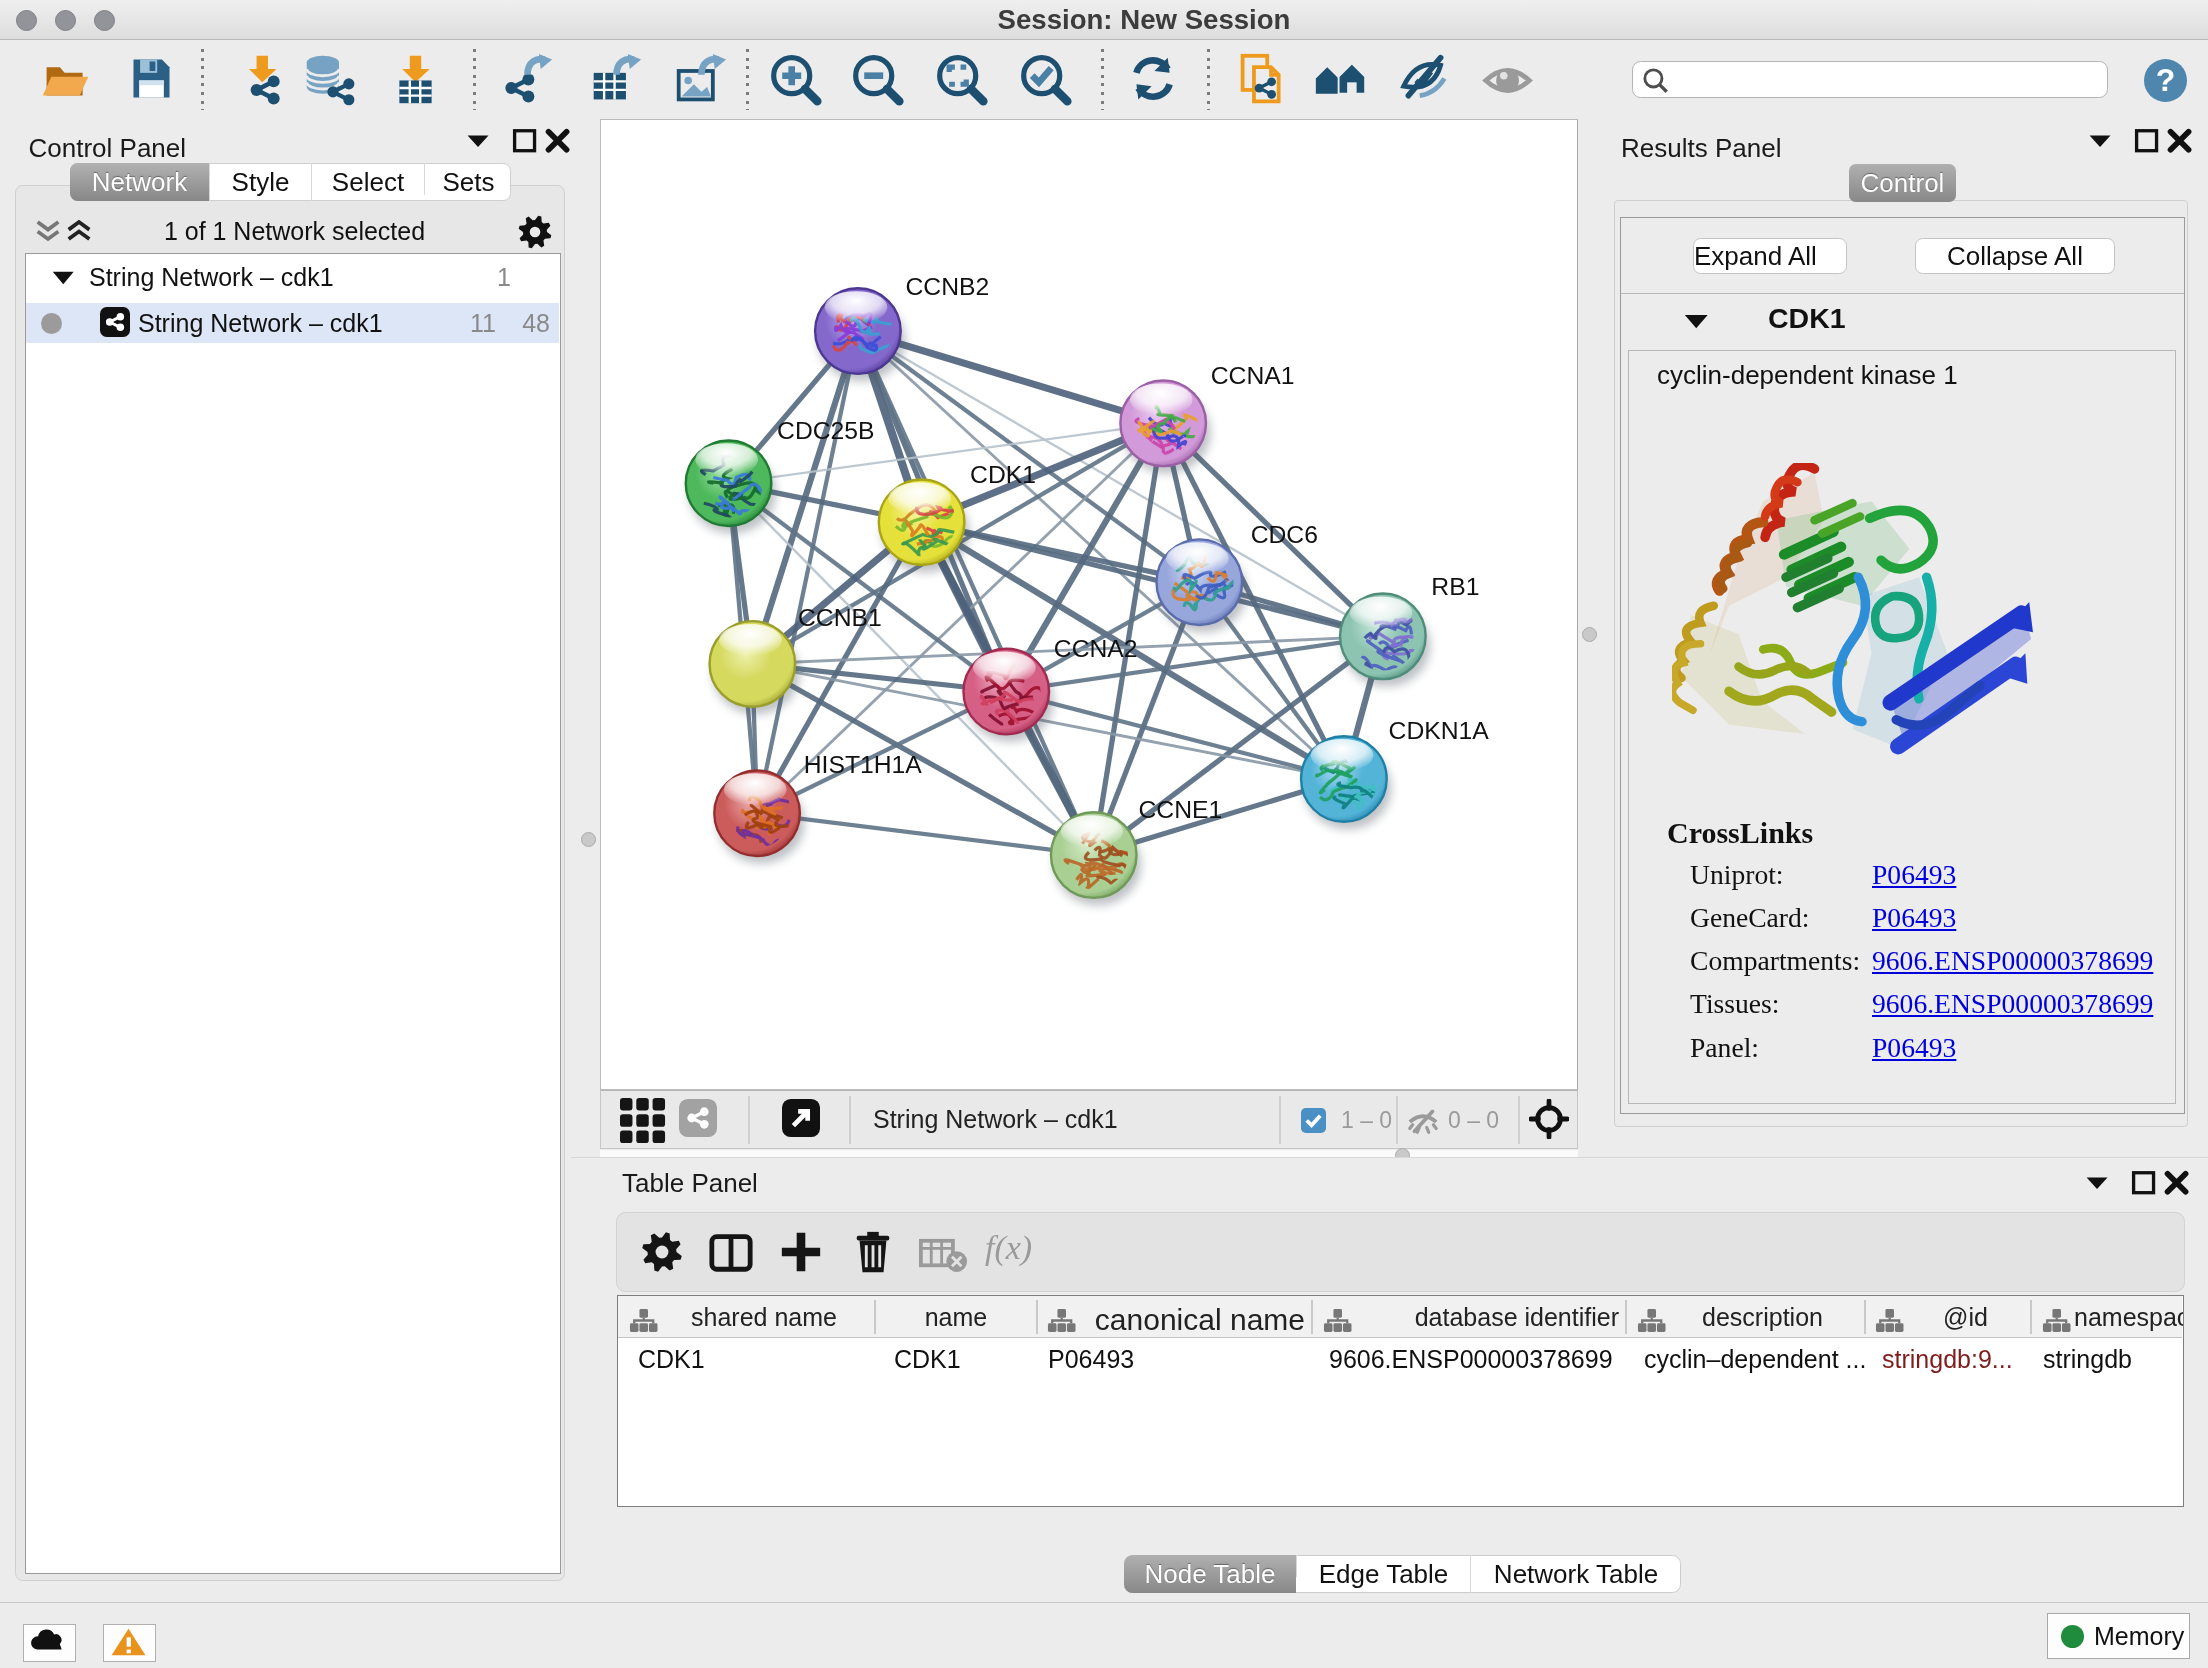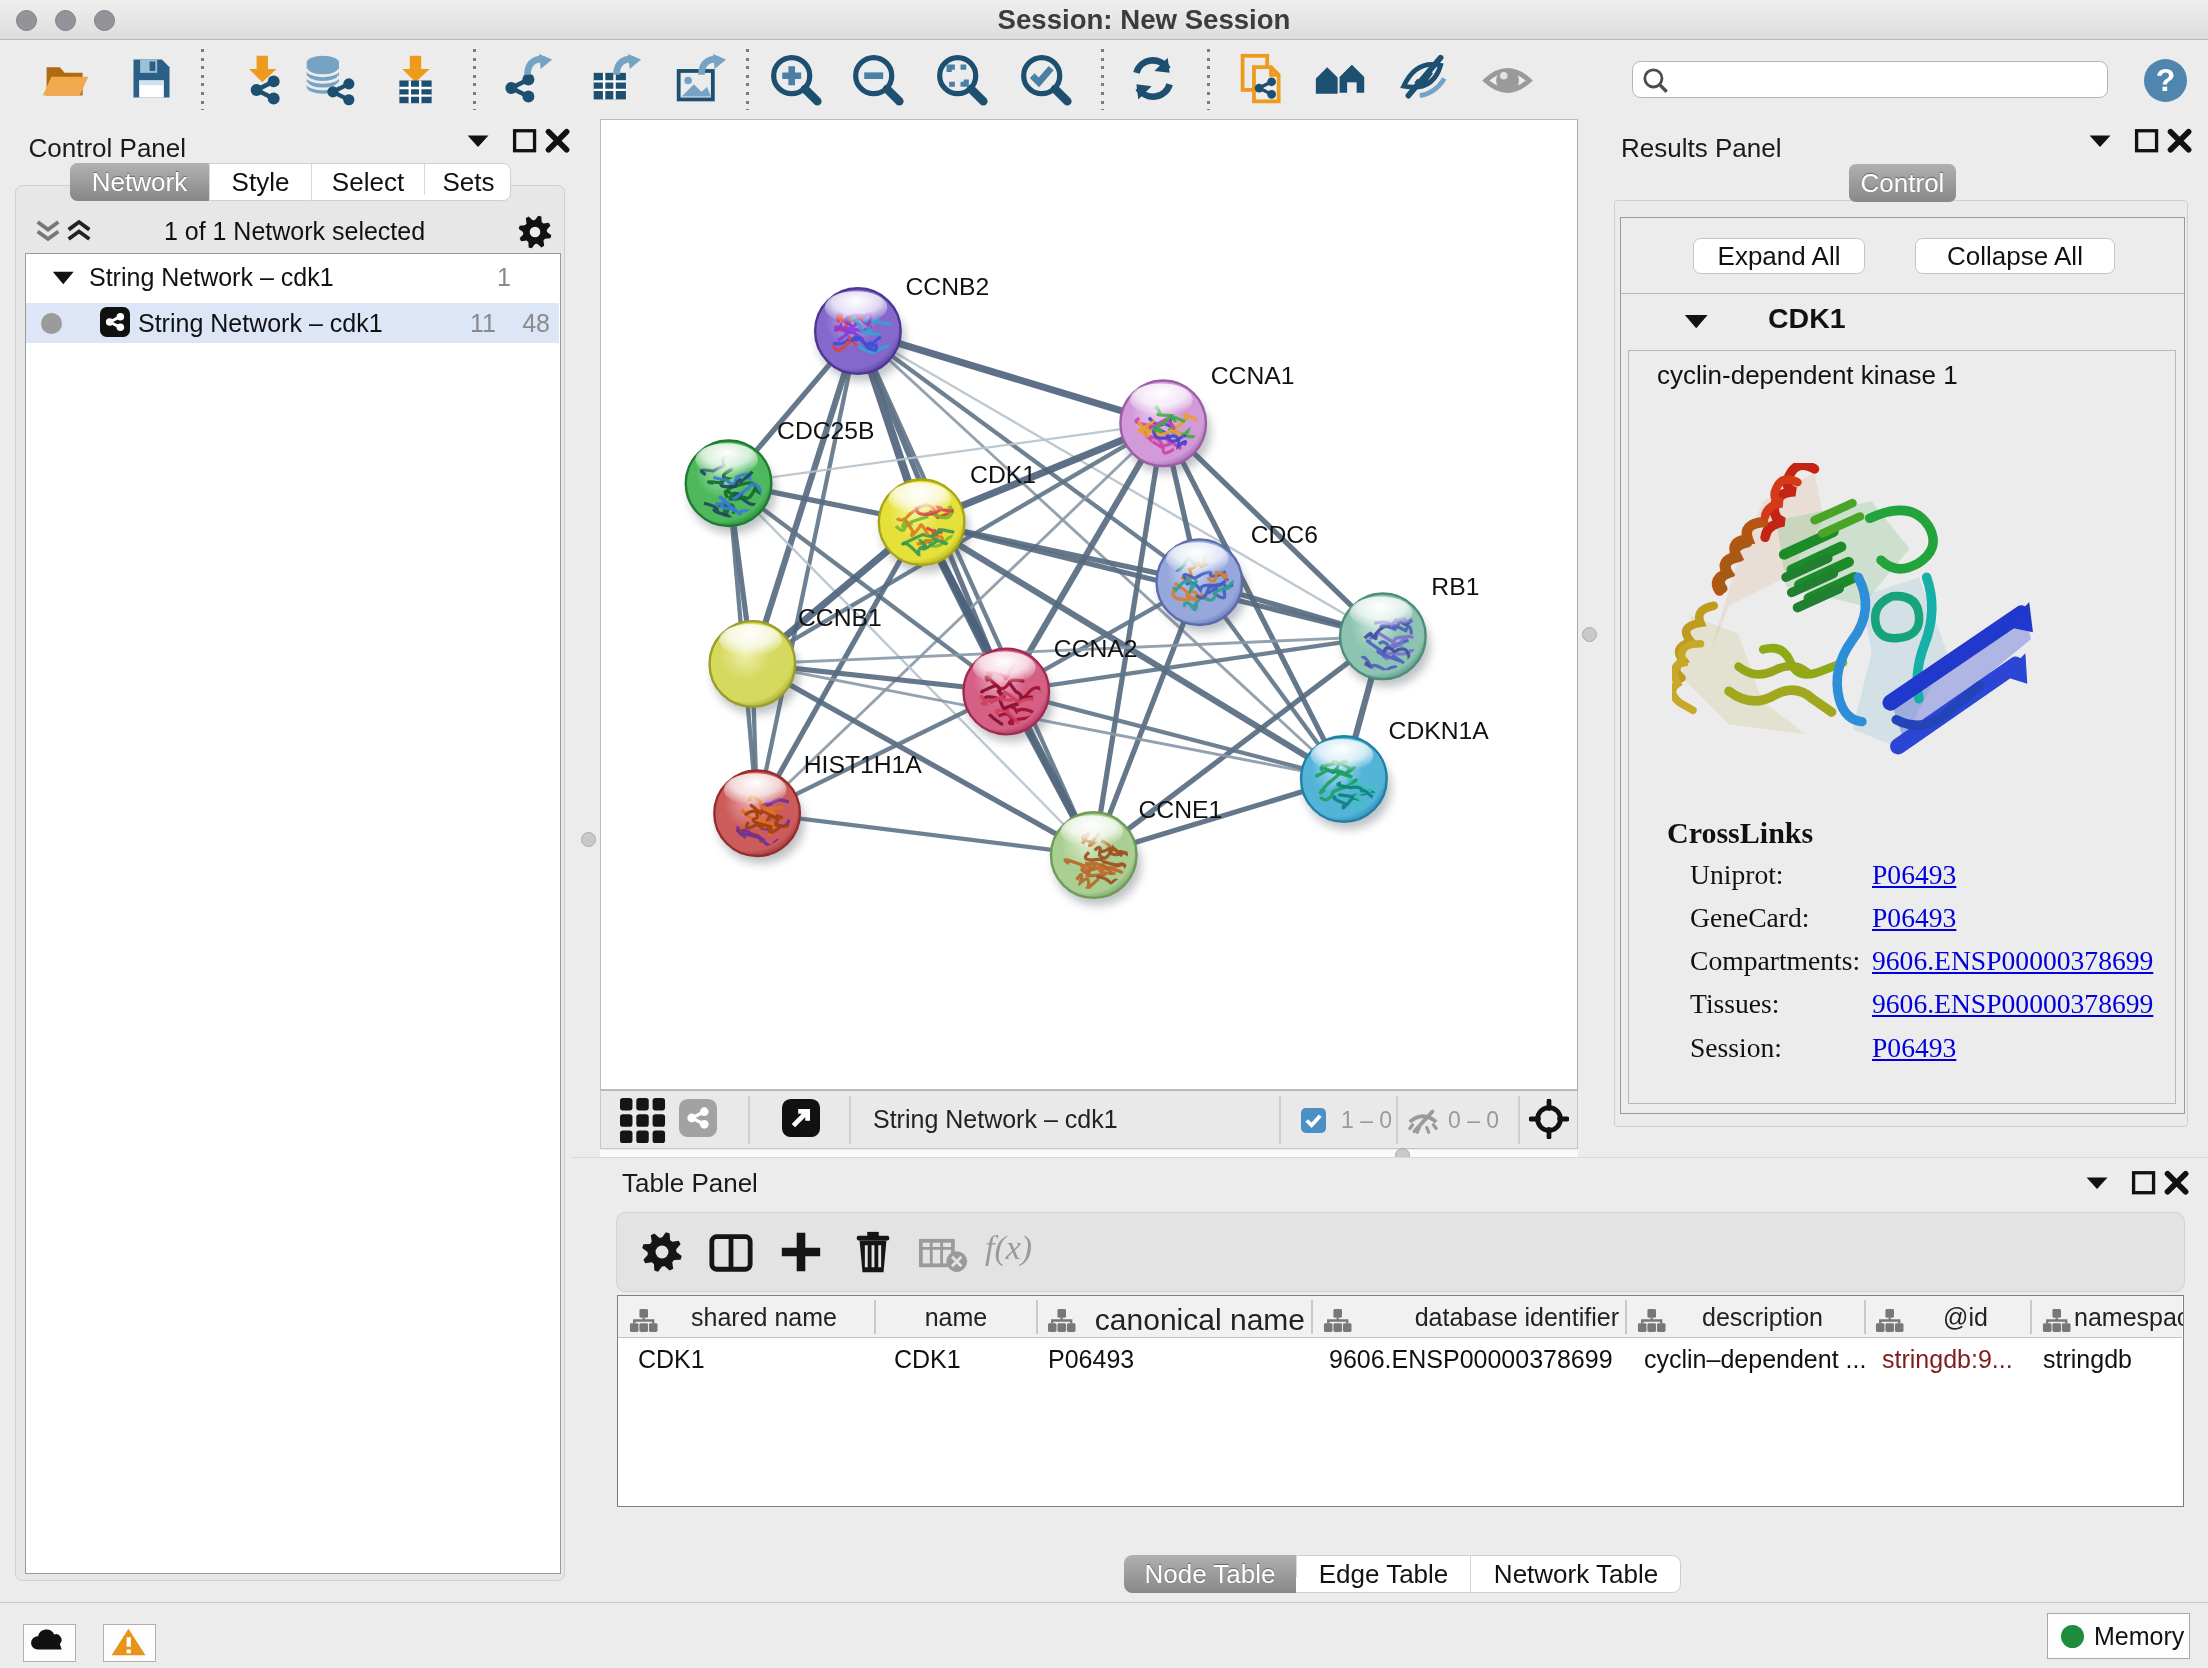--- a/index.html
+++ b/index.html
@@ -570,21 +570,21 @@
 <svg style="position:absolute;left:2129px;top:126px" width="38" height="28.5" viewBox="0 0 40 30">
     <rect x="8" y="5" width="21" height="21" fill="none" stroke="#111" stroke-width="3.5"></rect>
   </svg>
 <svg style="position:absolute;left:2162px;top:126px" width="38" height="28.5" viewBox="0 0 40 30">
     <path d="M9 6 L28 25 M28 6 L9 25" stroke="#111" stroke-width="6" stroke-linecap="round"></path>
   </svg>
 <div class="abs" style="left:1614px;top:200px;width:574px;height:927px;background:#ebebeb;border:1px solid #cfcfcf;border-radius:3.8px"></div>
 <div class="abs" style="left:1849px;top:164px;width:107px;height:38px;background:linear-gradient(#b0b0b0,#888888);border-radius:6.7px;color:#fff;font-size:26px;text-align:center;line-height:38px;text-shadow:0 -1px 1px #666">Control</div>
 <div class="abs" style="left:1620px;top:217px;width:565px;height:897px;background:#ececec;border:1px solid #9a9a9a"></div>
 <div class="abs" style="left:1621px;top:218px;width:563px;height:76px;border-bottom:1px solid #b8b8b8"></div>
-<div class="abs" style="left:1693px;top:238px;width:172px;height:36px;background:#ffffff;border:1px solid #c4c4c4;border-radius:7.6px;font-size:26px;color:#111;text-align:center;line-height:34px">Expand All</div>
+<div class="abs" style="left:1693px;top:238px;width:154px;height:36px;background:#ffffff;border:1px solid #c4c4c4;border-radius:7.6px;font-size:26px;color:#111;line-height:34px">Expand All</div>
 <div class="abs" style="left:1915px;top:238px;width:200px;height:36px;background:#ffffff;border:1px solid #c4c4c4;border-radius:7.6px;font-size:26px;color:#111;text-align:center;line-height:34px">Collapse All</div>
 <svg style="position:absolute;left:1682px;top:310px" width="28.5" height="25" viewBox="0 0 30 26">
     <polygon points="3,5 27,5 15,19" fill="#111"></polygon>
   </svg>
 <div class="abs" style="left:1768px;top:302px;font-size:28.5px;font-weight:700;color:#111">CDK1</div>
 <div class="abs" style="left:1628px;top:350px;width:548px;height:754px;border:1px solid #b8b8b8"></div>
 <div class="abs" style="left:1657px;top:360px;font-size:26px;color:#111">cyclin-dependent kinase 1</div>
 <svg style="position:absolute;left:1672px;top:463px" width="361" height="314" viewBox="0 0 380 330">
     <polygon points="96,40 150,10 160,60 120,120 60,150 40,200 70,100" fill="#c06018" opacity="0.10"></polygon>
     <polygon points="110,60 210,40 250,90 200,150 120,130" fill="#22a030" opacity="0.15"></polygon>
@@ -615,21 +615,21 @@
   </svg>
 <div class="abs" style="left:1667px;top:816px;font-size:30px;font-weight:700;color:#111;font-family:'Liberation Serif',serif">CrossLinks</div>
 <div class="abs" style="left:1690px;top:859px;font-size:27.6px;color:#111;font-family:'Liberation Serif',serif">Uniprot:</div>
 <div class="abs" style="left:1872px;top:859px;font-size:27.6px;color:#0000dd;text-decoration:underline;font-family:'Liberation Serif',serif">P06493</div>
 <div class="abs" style="left:1690px;top:902px;font-size:27.6px;color:#111;font-family:'Liberation Serif',serif">GeneCard:</div>
 <div class="abs" style="left:1872px;top:902px;font-size:27.6px;color:#0000dd;text-decoration:underline;font-family:'Liberation Serif',serif">P06493</div>
 <div class="abs" style="left:1690px;top:945px;font-size:27.6px;color:#111;font-family:'Liberation Serif',serif">Compartments:</div>
 <div class="abs" style="left:1872px;top:945px;font-size:27.6px;color:#0000dd;text-decoration:underline;font-family:'Liberation Serif',serif">9606.ENSP00000378699</div>
 <div class="abs" style="left:1690px;top:988px;font-size:27.6px;color:#111;font-family:'Liberation Serif',serif">Tissues:</div>
 <div class="abs" style="left:1872px;top:988px;font-size:27.6px;color:#0000dd;text-decoration:underline;font-family:'Liberation Serif',serif">9606.ENSP00000378699</div>
-<div class="abs" style="left:1690px;top:1032px;font-size:27.6px;color:#111;font-family:'Liberation Serif',serif">Session:</div>
+<div class="abs" style="left:1690px;top:1032px;font-size:27.6px;color:#111;font-family:'Liberation Serif',serif">Panel:</div>
 <div class="abs" style="left:1872px;top:1032px;font-size:27.6px;color:#0000dd;text-decoration:underline;font-family:'Liberation Serif',serif">P06493</div>
 <div class="abs" style="left:571px;top:1157px;width:1638px;height:447px;background:#ececec;border-top:1px solid #d8d8d8"></div>
 <div class="abs hdr" style="left:622px;top:1168px">Table Panel</div>
 <svg style="position:absolute;left:2079px;top:1168px" width="38" height="28.5" viewBox="0 0 40 30">
     <polygon points="8,10 30,10 19,22" fill="#111"></polygon>
   </svg>
 <svg style="position:absolute;left:2126px;top:1168px" width="38" height="28.5" viewBox="0 0 40 30">
     <rect x="8" y="5" width="21" height="21" fill="none" stroke="#111" stroke-width="3.5"></rect>
   </svg>
 <svg style="position:absolute;left:2159px;top:1168px" width="38" height="28.5" viewBox="0 0 40 30">

